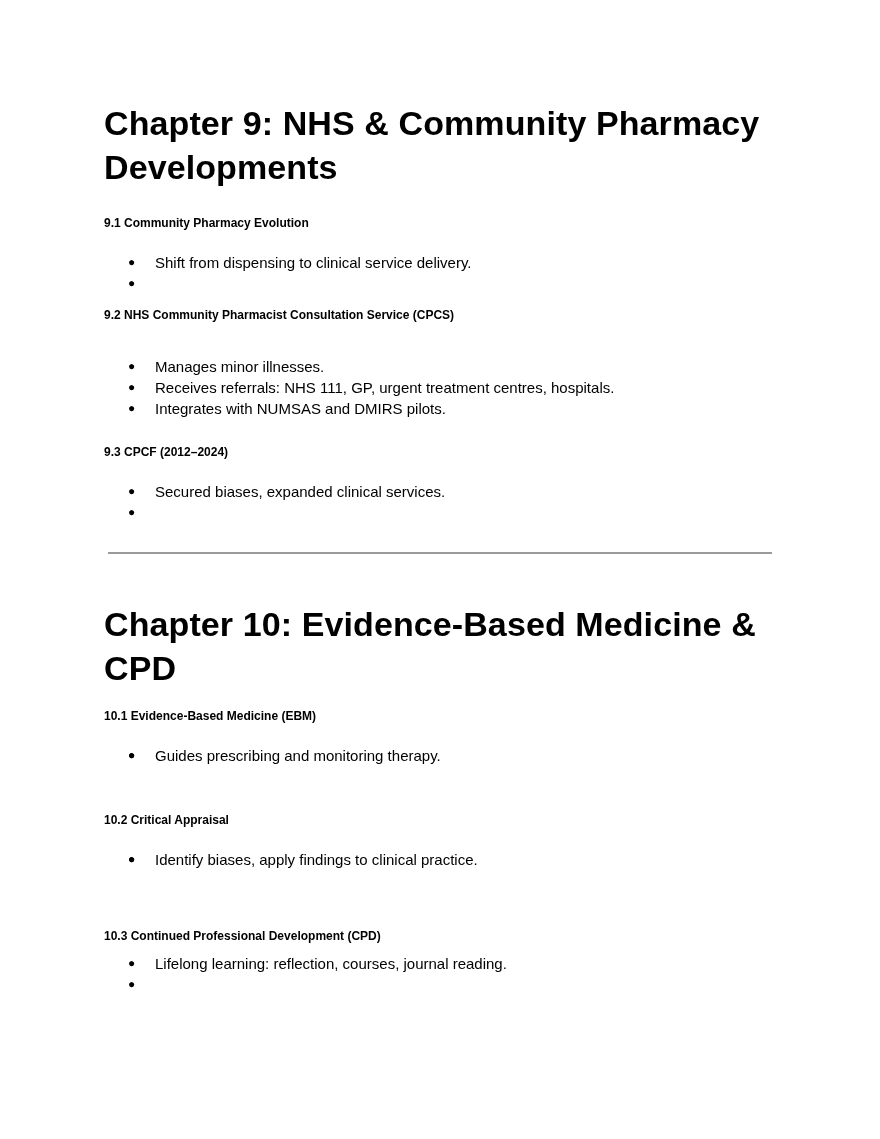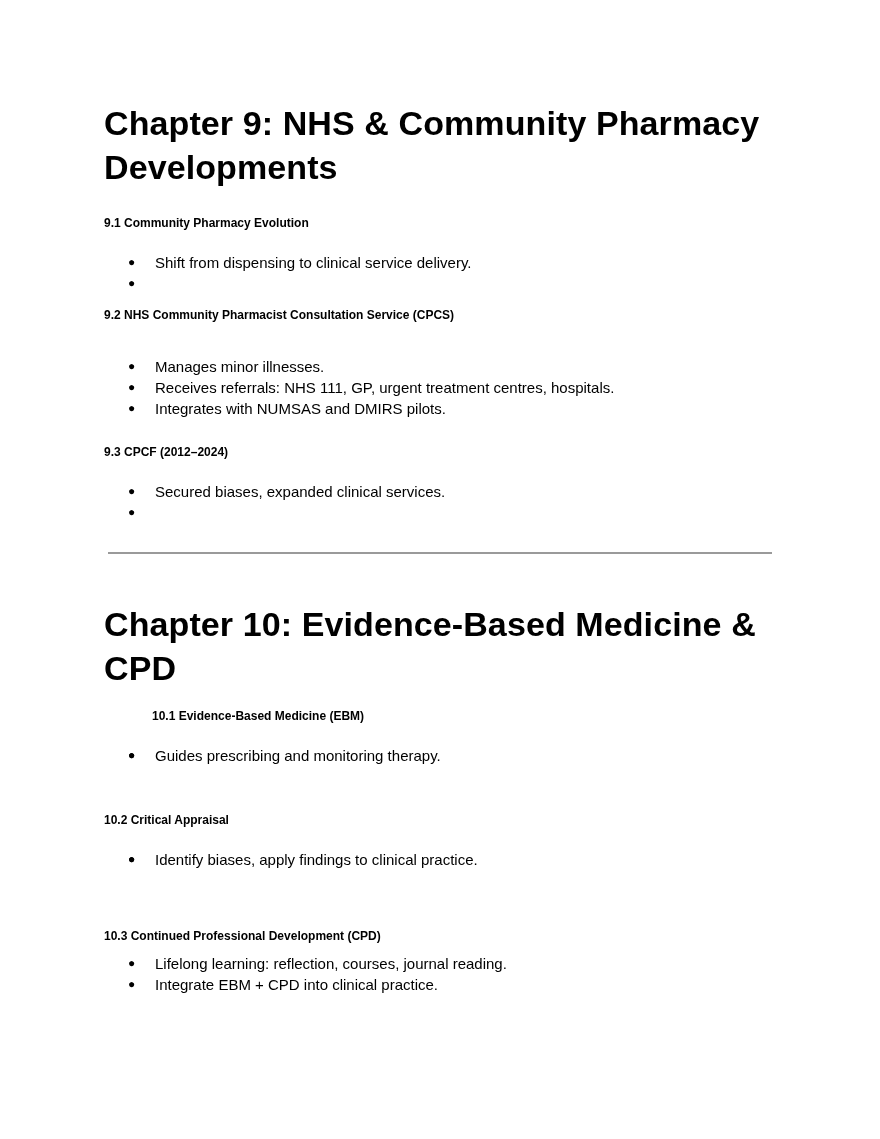--- a/index.html
+++ b/index.html
@@ -13,21 +13,21 @@
     li .bullet { position: absolute; left: 24px; top: 0; font-size: 12px; line-height: 21px; }
     .ch9-title { position: absolute; top: 101px; }
     .s91 { position: absolute; top: 211px; }
     .l91 { position: absolute; top: 252px; }
     .s92 { position: absolute; top: 303px; }
     .l92 { position: absolute; top: 356px; }
     .s93 { position: absolute; top: 440px; }
     .l93 { position: absolute; top: 481px; }
     .rule { position: absolute; left: 4px; top: 552px; width: 664px; height: 0; border-top: 2px solid #9a9a9a; }
     .ch10-title { position: absolute; top: 594px; margin-top: 8px; }
-    .s101 { position: absolute; top: 704px; margin-left: 48px; }
+    .s101 { position: absolute; top: 704px; }
     .l101 { position: absolute; top: 745px; }
     .s102 { position: absolute; top: 808px; }
     .l102 { position: absolute; top: 849px; }
     .s103 { position: absolute; top: 924px; }
     .l103 { position: absolute; top: 953px; }
   </style>
 </head>
 <body>
 
 <div class="page">
@@ -65,16 +65,16 @@
 
   <h2 class="s102">10.2 Critical Appraisal</h2>
   <ul class="l102">
     <li><span class="bullet">●</span></li>
     <li><span class="bullet">●</span><span>Identify biases, apply findings to clinical practice.</span></li>
   </ul>
 
   <h2 class="s103">10.3 Continued Professional Development (CPD)</h2>
   <ul class="l103">
     <li><span class="bullet">●</span><span>Lifelong learning: reflection, courses, journal reading.</span></li>
-    <li><span class="bullet">●</span><span>Integrate EBM + CPD into clinical practice.</span></li>
+    <li><span class="bullet">●</span></li>
   </ul>
 
 </div>
 
 </body></html>

